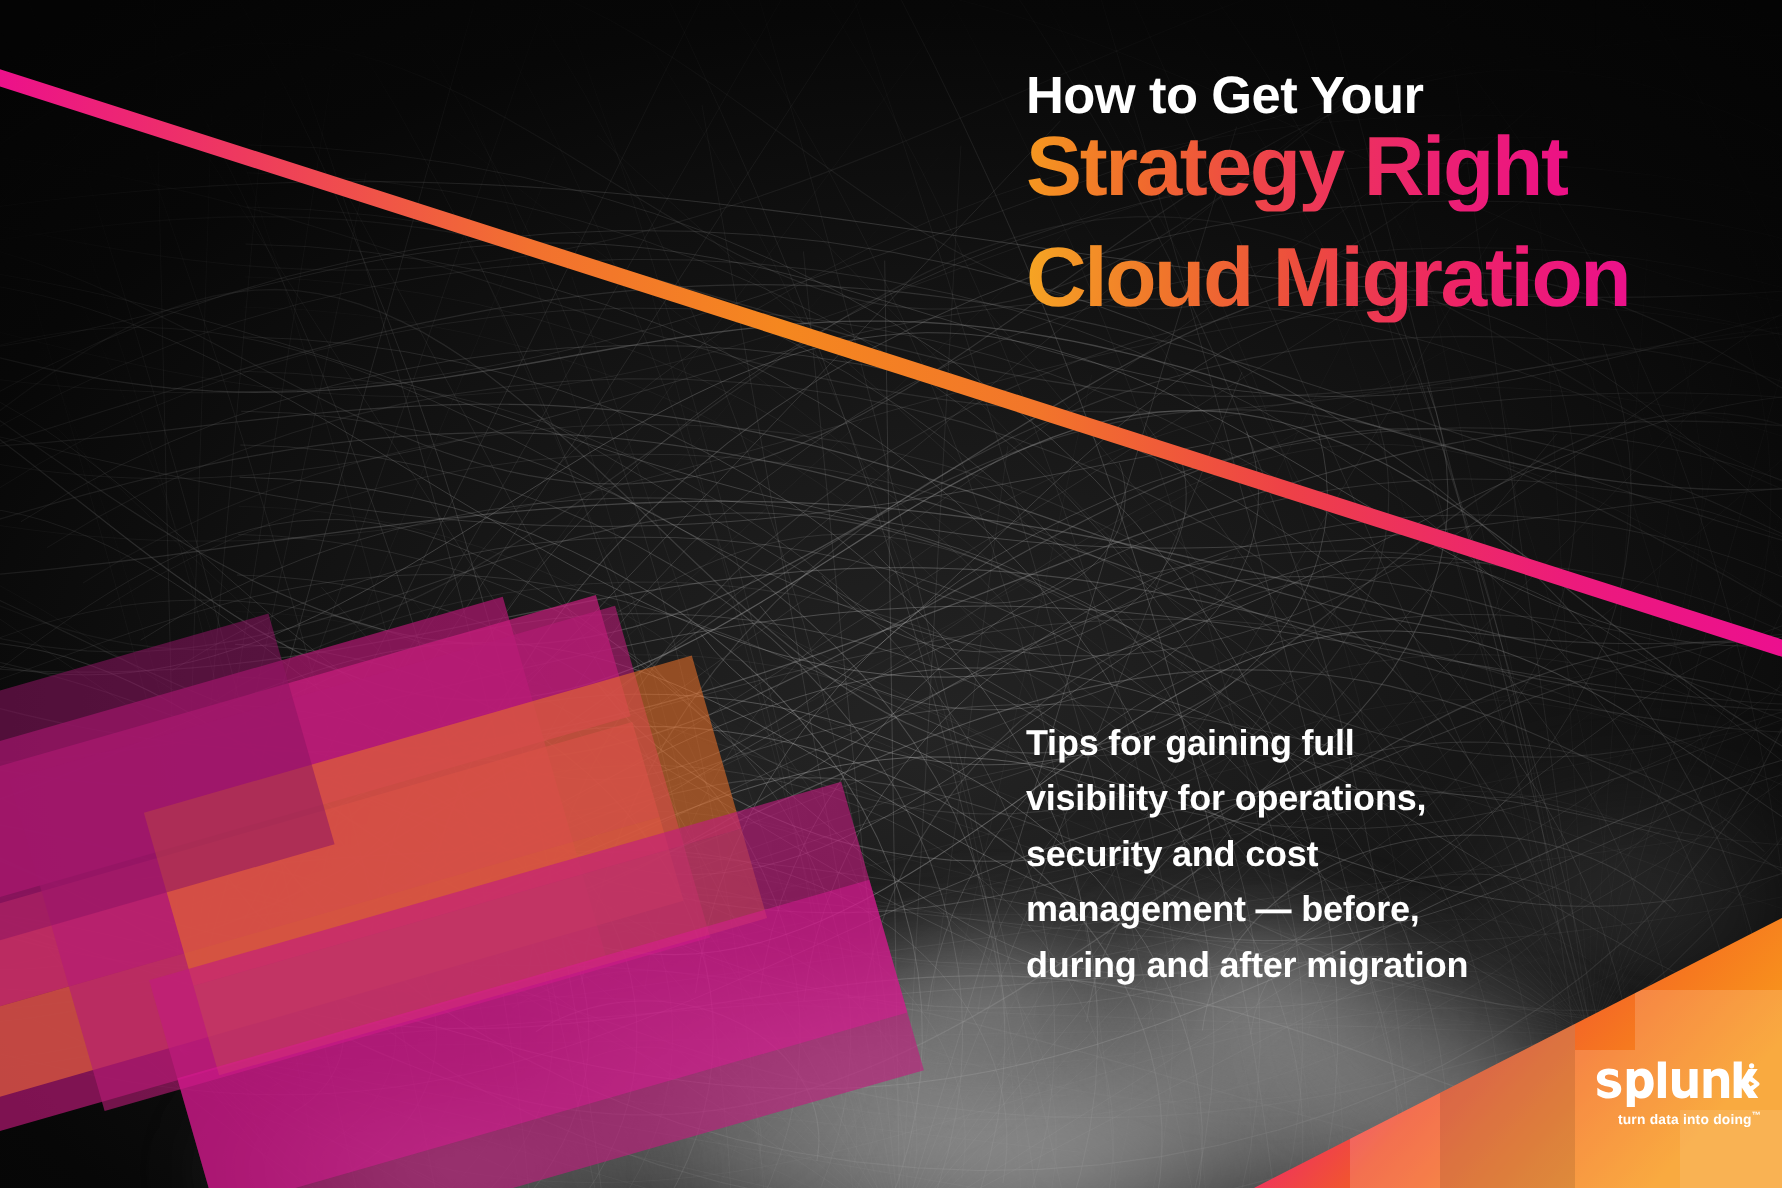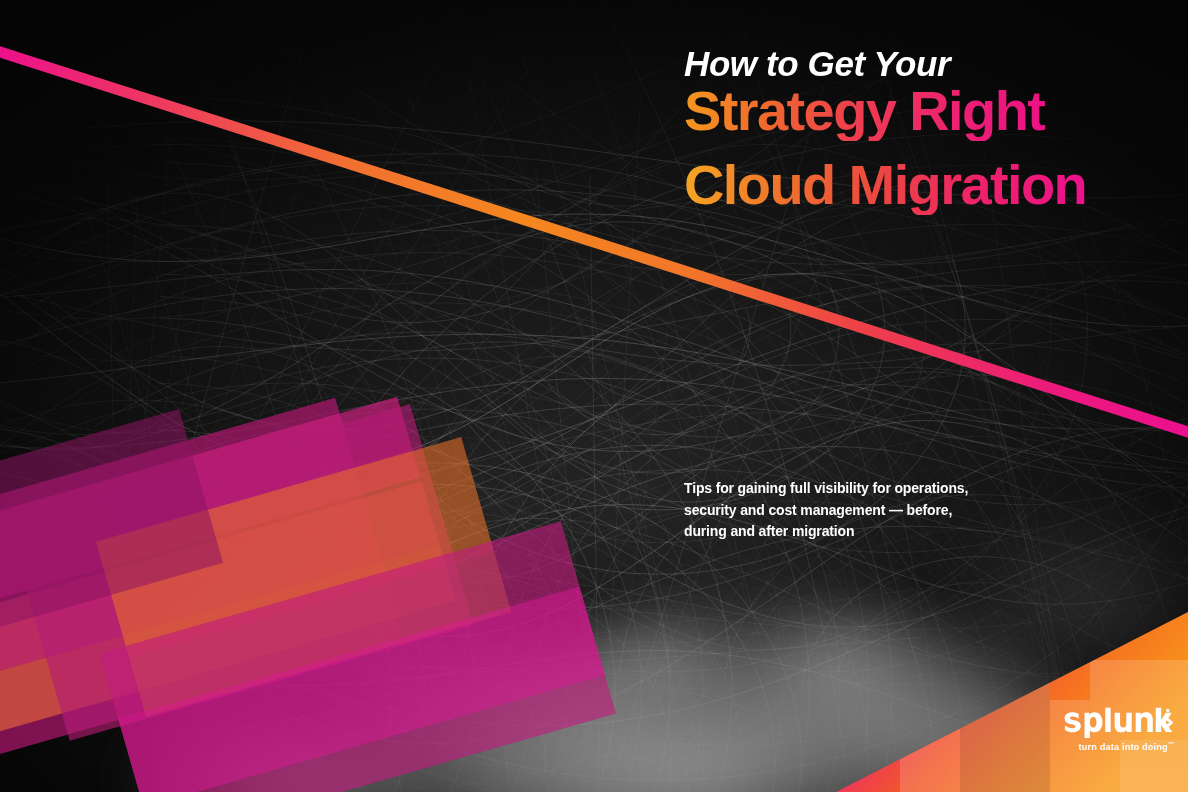--- a/index.html
+++ b/index.html
@@ -50,21 +50,20 @@
   }
 
   #eyebrow {
     font-size: 35px;
     font-weight: bold;
     color: #ffffff;
     letter-spacing: -0.4px;
     line-height: 1.12;
     margin: 0;
     white-space: nowrap;
-    font-style: italic;
   }
 
   .headline {
     margin: 0;
     font-size: 56px;
     font-weight: bold;
     line-height: 1.07;
     letter-spacing: -1.6px;
     white-space: nowrap;
     -webkit-background-clip: text;
@@ -79,21 +78,21 @@
   #headline-2 {
     margin-top: -2px;
     background-image: linear-gradient(95deg, #F5991F 0%, #F0682E 18%, #EE3F4D 36%, #EC2172 58%, #EC1087 78%, #EB0D90 100%);
   }
 
   #subtitle {
     position: absolute;
     left: 684px;
     top: 478px;
     width: 300px;
-    font-size: 14px;
+    font-size: 24px;
     font-weight: bold;
     line-height: 1.54;
     letter-spacing: -0.15px;
     color: #ffffff;
     margin: 0;
   }
 
   
   #splunk-logo {
     position: absolute;

